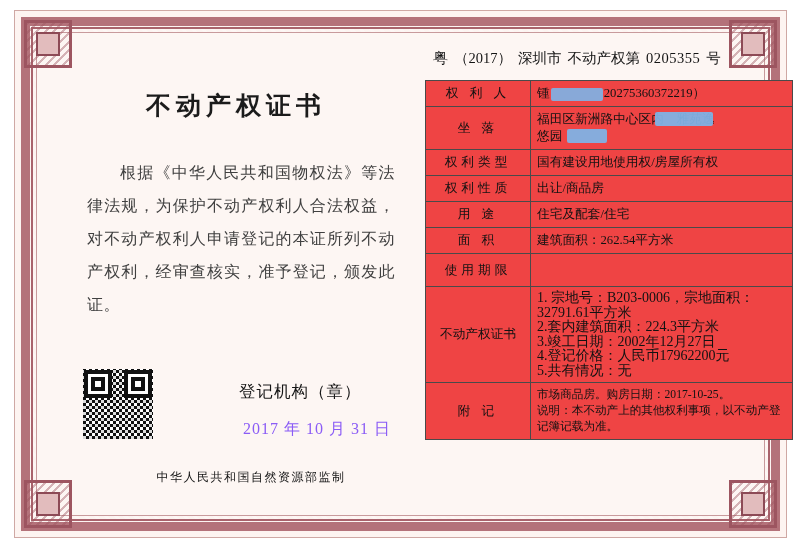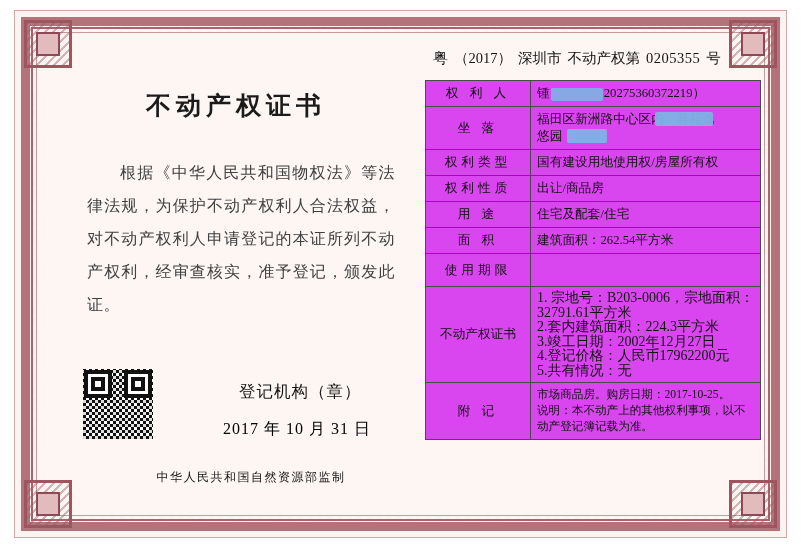--- a/index.html
+++ b/index.html
@@ -128,25 +128,25 @@
   .reg-org {
     position: absolute;
     left: 188px;
     top: 330px;
     font-size: 16.5px;
     letter-spacing: 1px;
     color: #151515;
   }
   .reg-date {
     position: absolute;
-    left: 172px;
+    left: 192px;
     top: 368px;
     font-size: 16px;
     letter-spacing: 1px;
-    color: #000000;
+    color: #8b5cf6;
   }
   .issuer {
     position: absolute;
     left: 50px;
     top: 418px;
     width: 300px;
     text-align: center;
     font-size: 12px;
     letter-spacing: 1.5px;
     color: #151515;
@@ -167,23 +167,23 @@
     white-space: nowrap;
     padding-left: 8px;
   }
   .head-line span { margin-right: 6px; }
   .head-line .prov { font-size: 15px; }
   .head-line .num  { letter-spacing: 0.5px; }
 
   table.info {
     margin-top: 12px;
     border-collapse: collapse;
-    width: 336px;
+    width: 368px;
     table-layout: fixed;
-    background: #d946ef;
+    background: #ef4444;
   }
   table.info td {
     border: 1px solid #4a4a4a;
     font-size: 12.7px;
     color: #121212;
     padding: 4px 6px;
     vertical-align: middle;
     line-height: 17px;
   }
   td.label {

